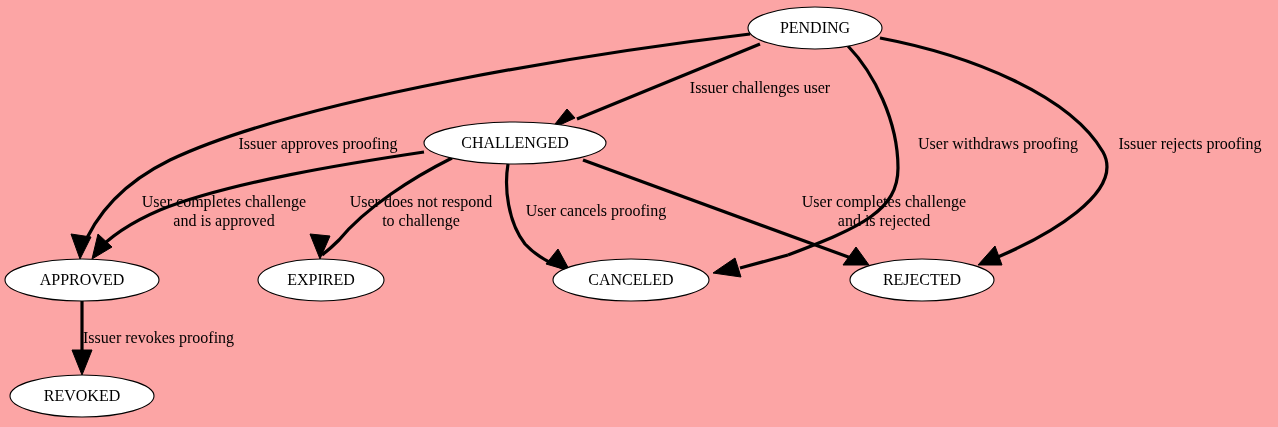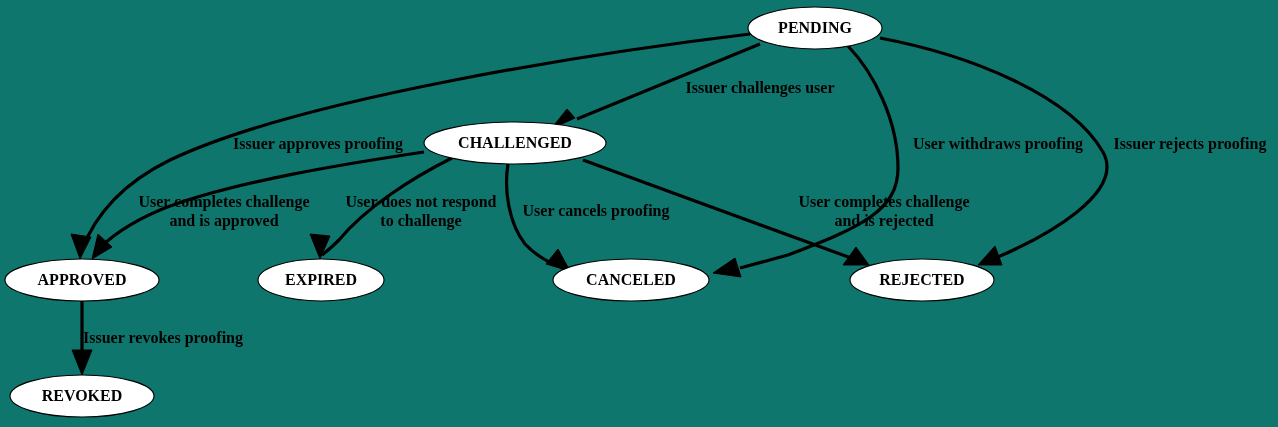--- a/index.html
+++ b/index.html
@@ -4,24 +4,23 @@
 <style>
   html, body {
     margin: 0;
     padding: 0;
     background: #ffffff;
   }
   #diagram-root {
     position: relative;
     width: 1278px;
     height: 427px;
-    background: #0f766e;
+    background: #fca5a5;
     overflow: hidden;
     font-family: "Liberation Serif", "DejaVu Serif", serif;
-    font-weight: bold;
   }
   svg#graph {
     display: block;
     width: 1278px;
     height: 427px;
   }
   .node-ellipse {
     fill: #ffffff;
     stroke: #000000;
     stroke-width: 1.1;

